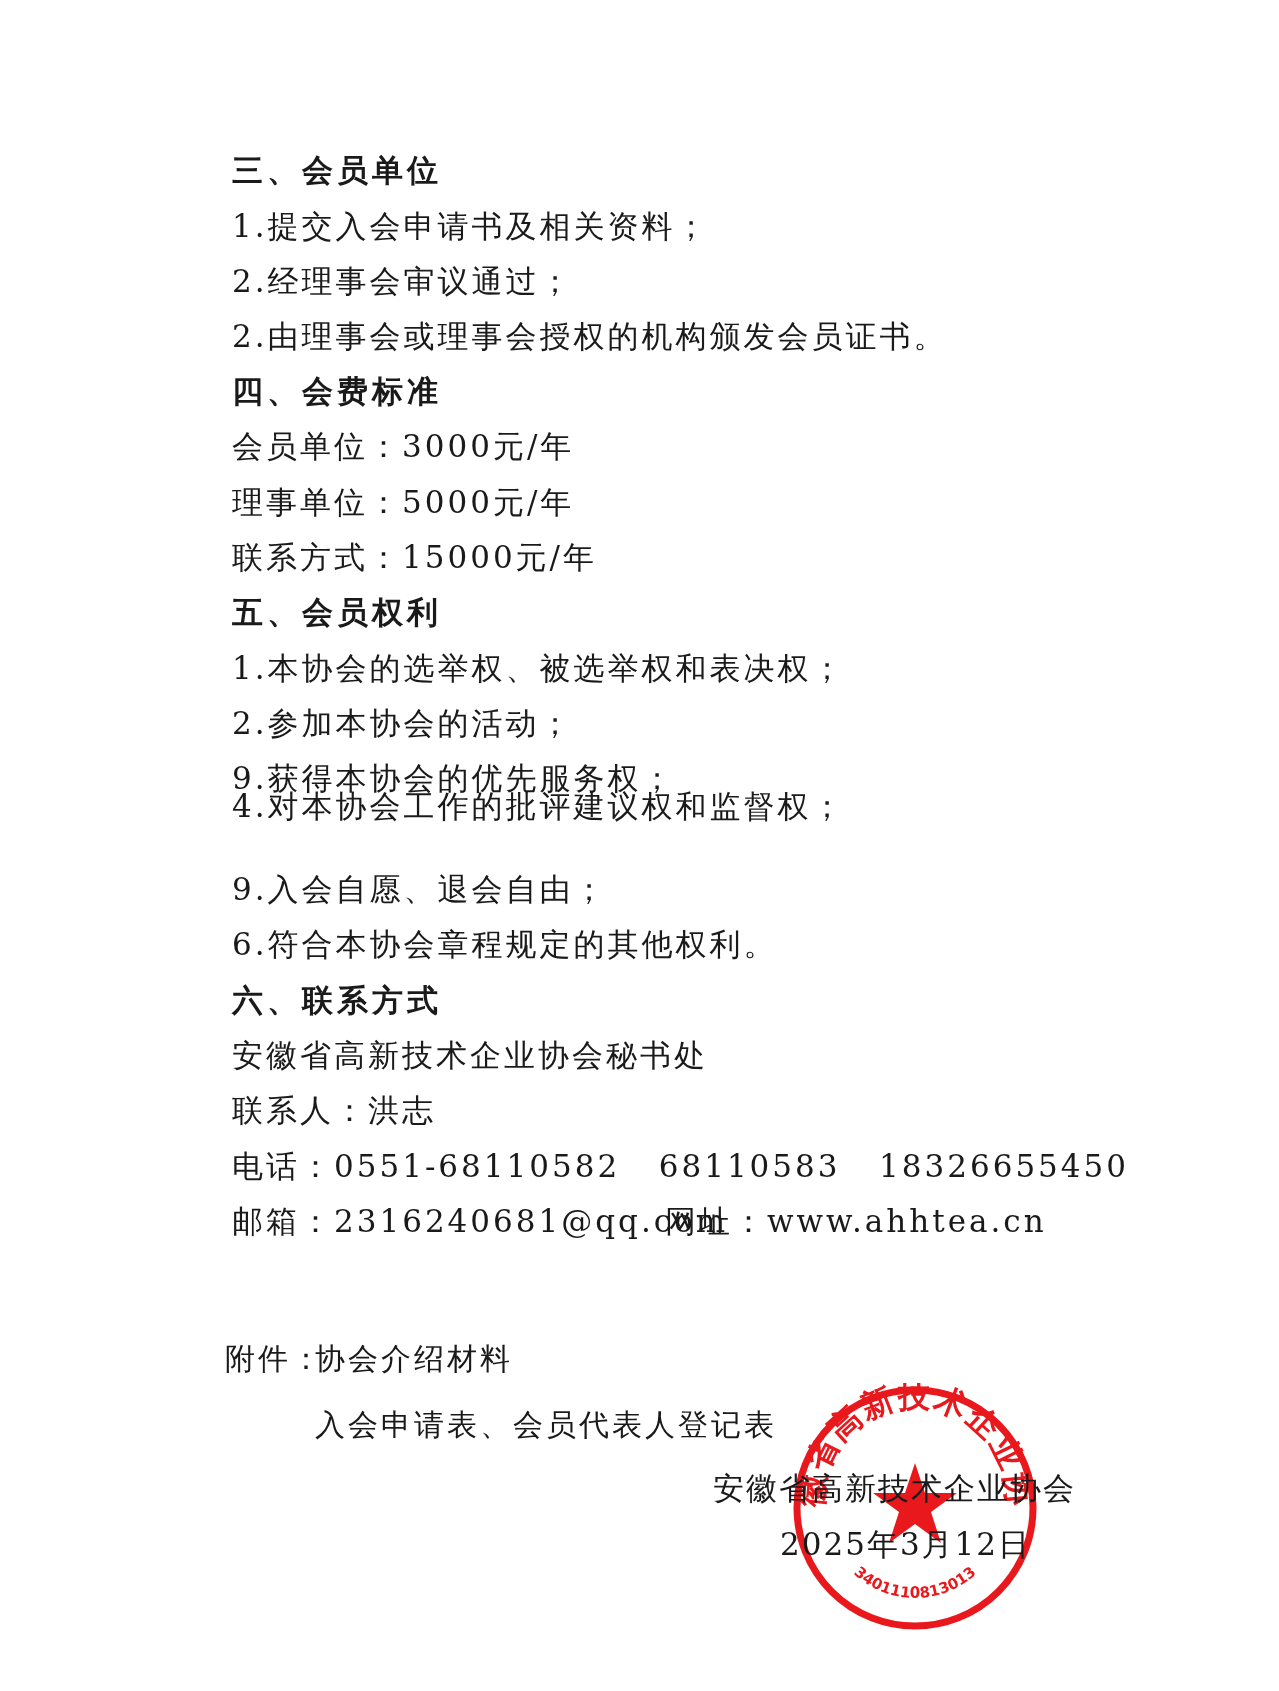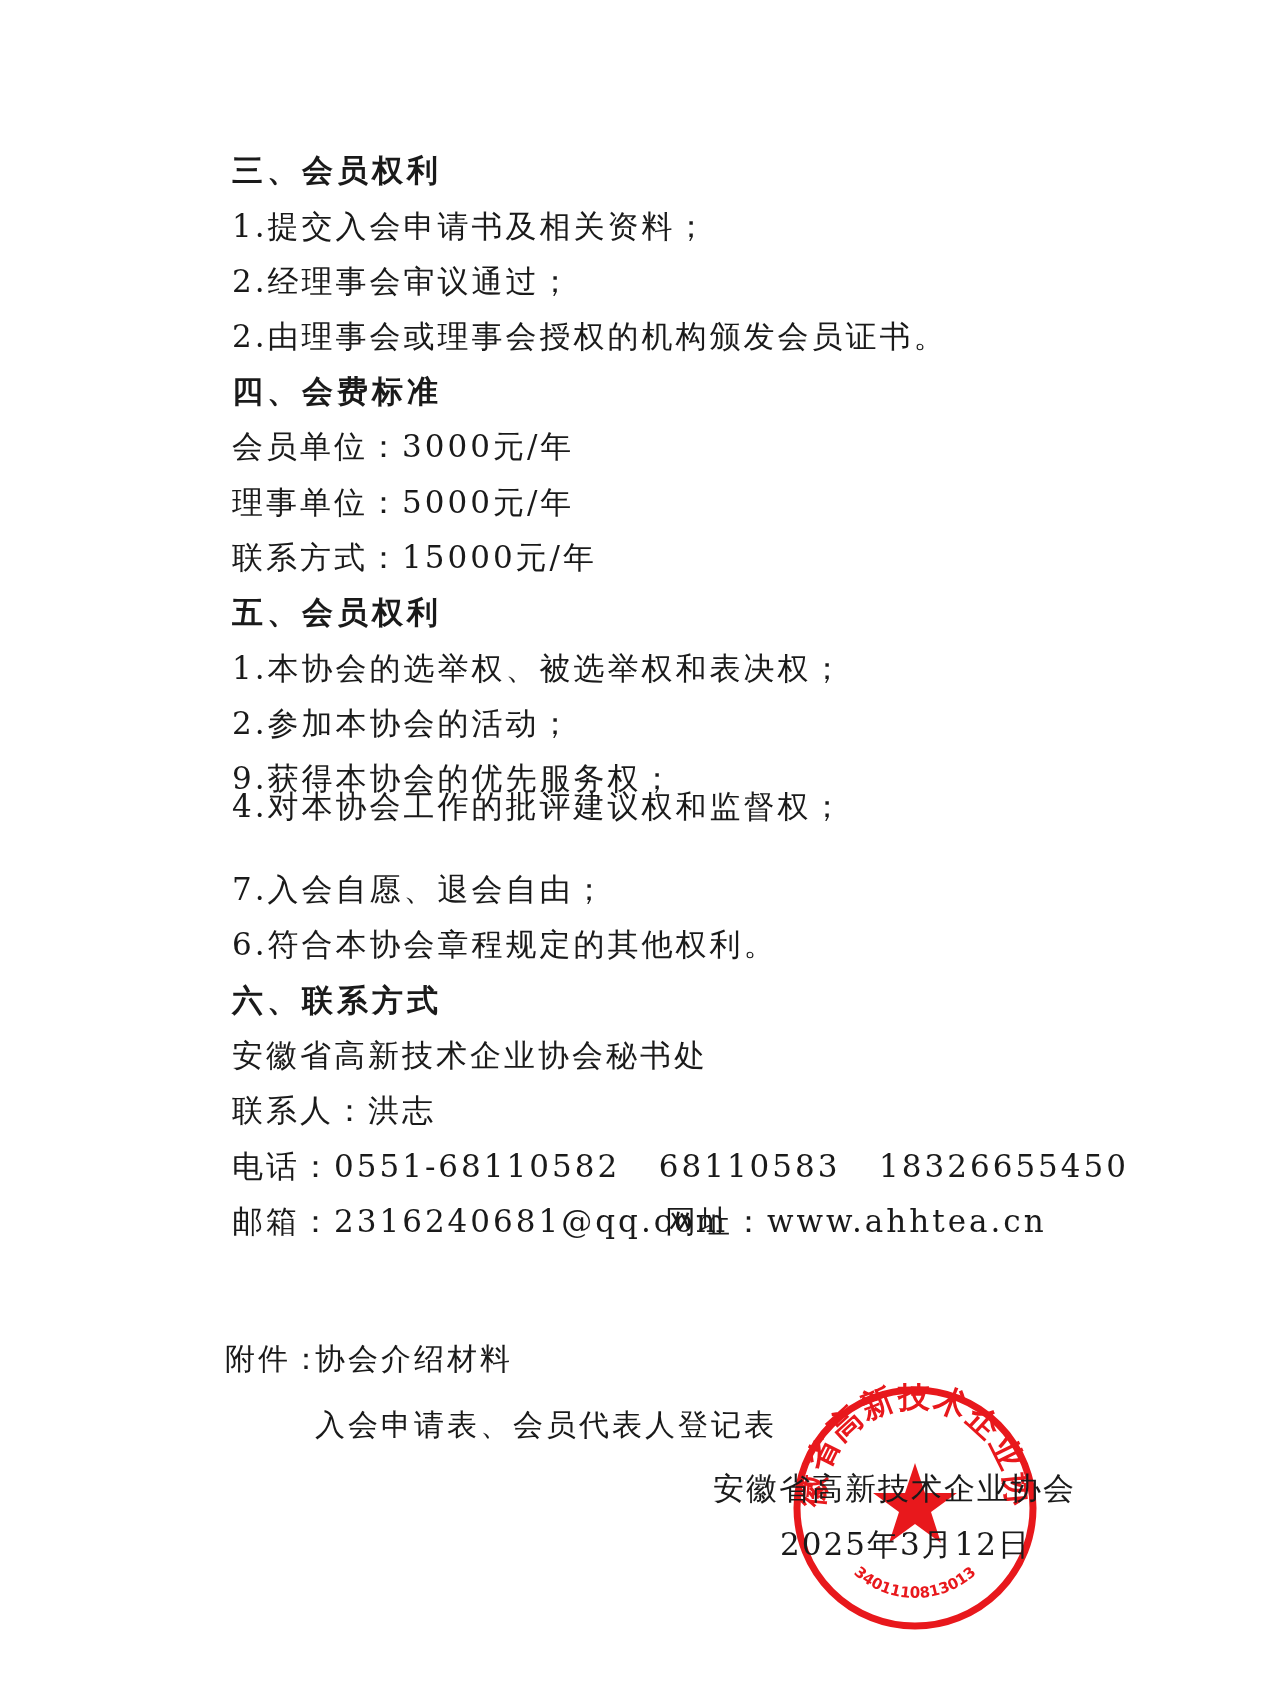--- a/index.html
+++ b/index.html
@@ -10,36 +10,36 @@
   .attach { position:absolute; font-size:30px; line-height:34px; white-space:pre; letter-spacing:3px;
             font-family:"DejaVu Sans","Liberation Sans",sans-serif;margin-top:40px; }
   .sign { position:absolute; font-size:31px; line-height:40px; white-space:pre; letter-spacing:2px; }
   #stamp { position:absolute; left:790px; top:1383px; width:250px; height:250px; }
 </style>
 </head>
 <body>
 
 <div>
 
-  <div class="line heading" style="top:150px">三、会员权利</div>
+  <div class="line heading" style="top:150px">三、会员单位</div>
   <div class="line" style="top:206px">1.提交入会申请书及相关资料；</div>
   <div class="line" style="top:261px">2.经理事会审议通过；</div>
   <div class="line" style="top:316px">2.由理事会或理事会授权的机构颁发会员证书。</div>
 
   <div class="line heading" style="top:371px">四、会费标准</div>
   <div class="line" style="top:426px">会员单位：3000元/年</div>
   <div class="line" style="top:482px">理事单位：5000元/年</div>
   <div class="line" style="top:537px">联系方式：15000元/年</div>
 
   <div class="line heading" style="top:592px">五、会员权利</div>
   <div class="line" style="top:648px">1.本协会的选举权、被选举权和表决权；</div>
   <div class="line" style="top:703px">2.参加本协会的活动；</div>
   <div class="line" style="top:758px">9.获得本协会的优先服务权；</div>
   <div class="line" style="top:786px">4.对本协会工作的批评建议权和监督权；</div>
-  <div class="line" style="top:869px">7.入会自愿、退会自由；</div>
+  <div class="line" style="top:869px">9.入会自愿、退会自由；</div>
   <div class="line" style="top:924px">6.符合本协会章程规定的其他权利。</div>
 
   <div class="line heading" style="top:980px">六、联系方式</div>
   <div class="line" style="top:1035px">安徽省高新技术企业协会秘书处</div>
   <div class="line" style="top:1090px">联系人：洪志</div>
   <div class="line" style="top:1146px">电话：0551-68110582   68110583   18326655450</div>
   <div class="line" style="top:1201px">邮箱：2316240681@qq.com</div>
   <div class="line" style="top:1201px; left:665px">网址：www.ahhtea.cn</div>
 
   <div class="attach" style="top:1302px; left:225px">附件：</div>

